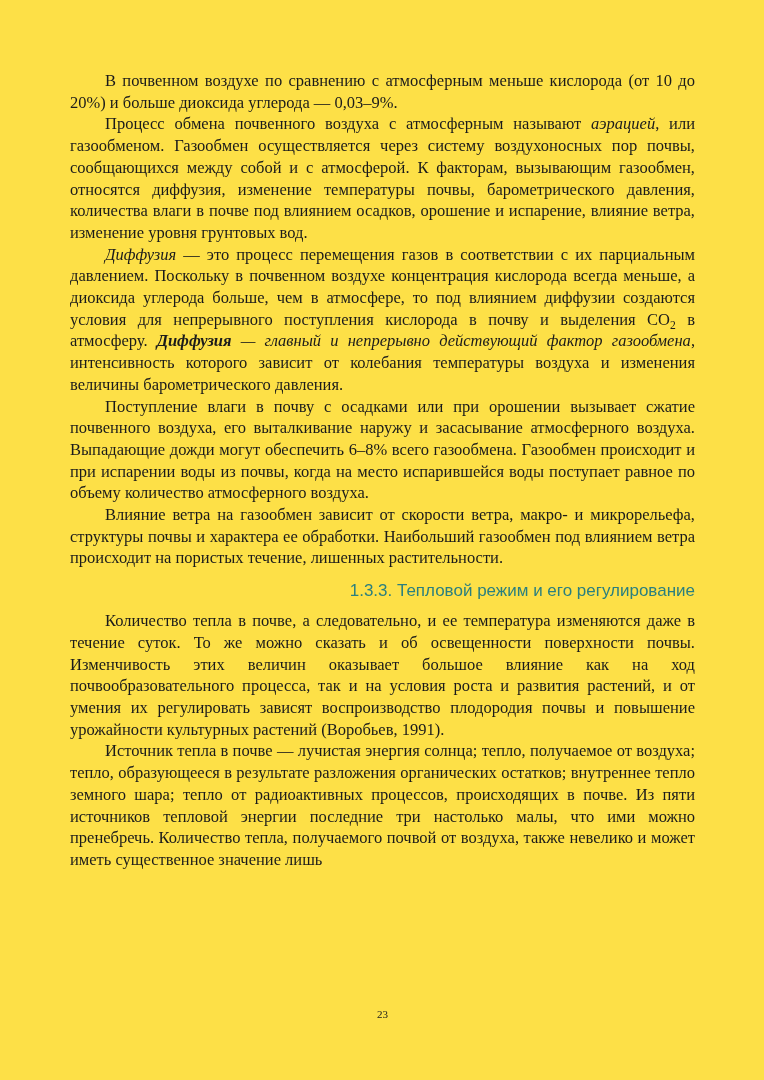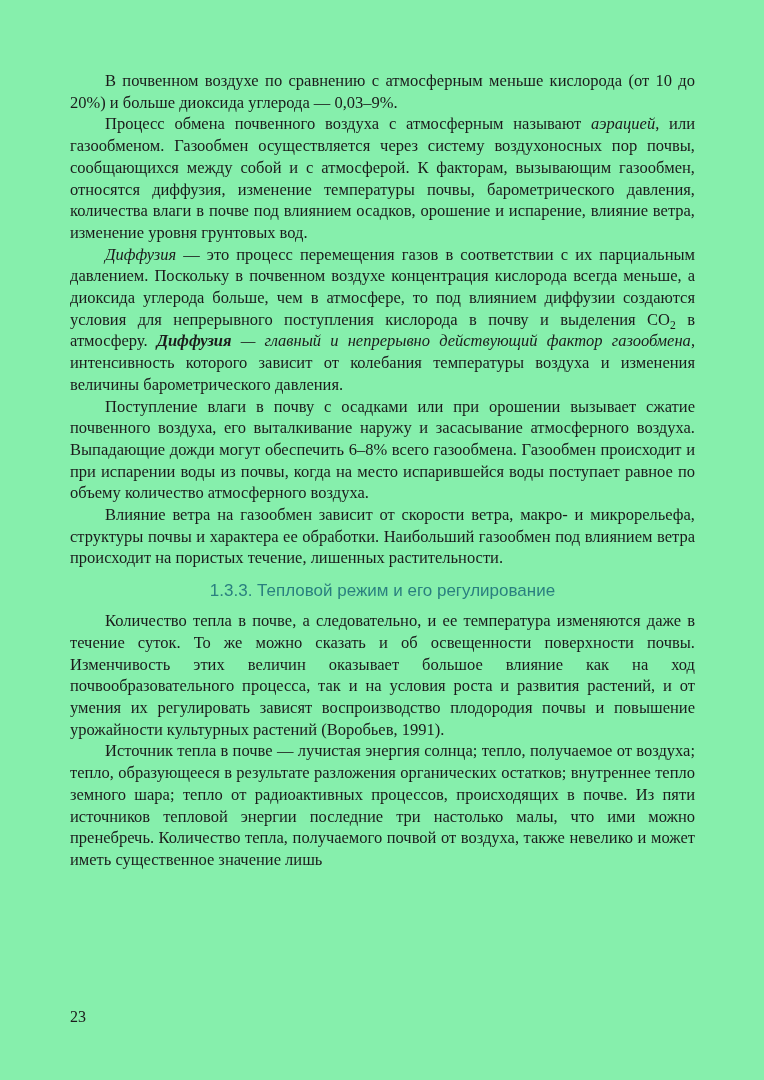--- a/index.html
+++ b/index.html
@@ -32,41 +32,41 @@
     margin: 0;
     text-indent: 35px;
   }
   .section-heading {
     font-family: "Liberation Sans", sans-serif;
     font-size: 17px;
     font-weight: bold;
     color: var(--heading-color, #2a7f7f);
     margin: 11px 0 8px 0;
     text-indent: 0;
-    text-align: center;
+    text-align: right;
     line-height: 22px;
   }
   .run-normal { font-style: normal; font-weight: normal; }
   .run-italic { font-style: italic; }
   .run-bold-italic { font-style: italic; font-weight: bold; }
   sub { font-size: 0.7em; line-height: 0; }
   .page-number {
     position: absolute;
     left: 70px;
     width: 625px;
     top: 1008px;
-    text-align: left;
-    font-size: 16px;
+    text-align: center;
+    font-size: 11px;
     color: #1b1b1b;
   }
 </style>
 </head>
 <body>
 
-<div class="page" style="background: #86efac; color: rgb(27, 27, 27);">
+<div class="page" style="background: #fde047; color: rgb(27, 27, 27);">
   <div class="text-block" id="doc-body">
       <p class="para"><span class="run-normal">В почвенном воздухе по сравнению с атмосферным меньше кислорода (от 10 до 20%) и больше диоксида углерода — 0,03–9%.</span></p>
       <p class="para"><span class="run-normal">Процесс обмена почвенного воздуха с атмосферным называют </span><span class="run-italic">аэрацией</span><span class="run-normal">, или газообменом. Газообмен осуществляется через систему воздухоносных пор почвы, сообщающихся между собой и с атмосферой. К факторам, вызывающим газообмен, относятся диффузия, изменение температуры почвы, барометрического давления, количества влаги в почве под влиянием осадков, орошение и испарение, влияние ветра, изменение уровня грунтовых вод.</span></p>
       <p class="para"><span class="run-italic">Диффузия</span><span class="run-normal"> — это процесс перемещения газов в соответствии с их парциальным давлением. Поскольку в почвенном воздухе концентрация кислорода всегда меньше, а диоксида углерода больше, чем в атмосфере, то под влиянием диффузии создаются условия для непрерывного поступления кислорода в почву и выделения CO</span><sub>2</sub><span class="run-normal"> в атмосферу. </span><span class="run-bold-italic">Диффузия</span><span class="run-italic"> — главный и непрерывно действующий фактор газообмена</span><span class="run-normal">, интенсивность которого зависит от колебания температуры воздуха и изменения величины барометрического давления.</span></p>
       <p class="para"><span class="run-normal">Поступление влаги в почву с осадками или при орошении вызывает сжатие почвенного воздуха, его выталкивание наружу и засасывание атмосферного воздуха. Выпадающие дожди могут обеспечить 6–8% всего газообмена. Газообмен происходит и при испарении воды из почвы, когда на место испарившейся воды поступает равное по объему количество атмосферного воздуха.</span></p>
       <p class="para"><span class="run-normal">Влияние ветра на газообмен зависит от скорости ветра, макро- и микрорельефа, структуры почвы и характера ее обработки. Наибольший газообмен под влиянием ветра происходит на пористых течение, лишенных растительности.</span></p>
       <h2 class="section-heading"><span class="run-normal">1.3.3. Тепловой режим и его регулирование</span></h2>
       <p class="para"><span class="run-normal">Количество тепла в почве, а следовательно, и ее температура изменяются даже в течение суток. То же можно сказать и об освещенности поверхности почвы. Изменчивость этих величин оказывает большое влияние как на ход почвообразовательного процесса, так и на условия роста и развития растений, и от умения их регулировать зависят воспроизводство плодородия почвы и повышение урожайности культурных растений (Воробьев, 1991).</span></p>
       <p class="para"><span class="run-normal">Источник тепла в почве — лучистая энергия солнца; тепло, получаемое от воздуха; тепло, образующееся в результате разложения органических остатков; внутреннее тепло земного шара; тепло от радиоактивных процессов, происходящих в почве. Из пяти источников тепловой энергии последние три настолько малы, что ими можно пренебречь. Количество тепла, получаемого почвой от воздуха, также невелико и может иметь существенное значение лишь</span></p>
     </div>

